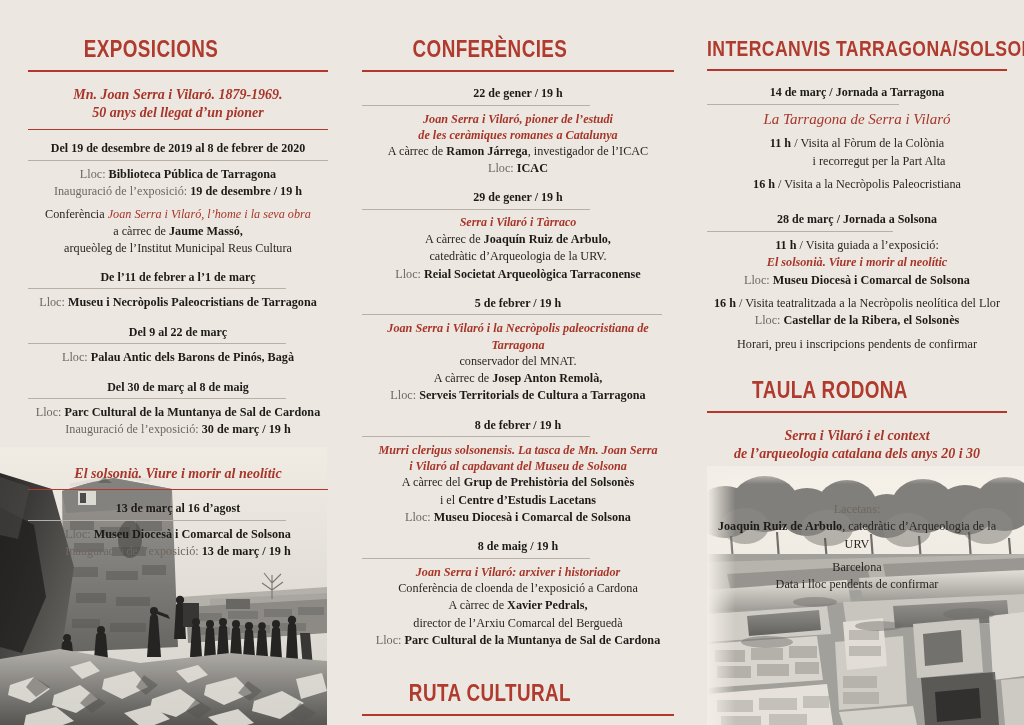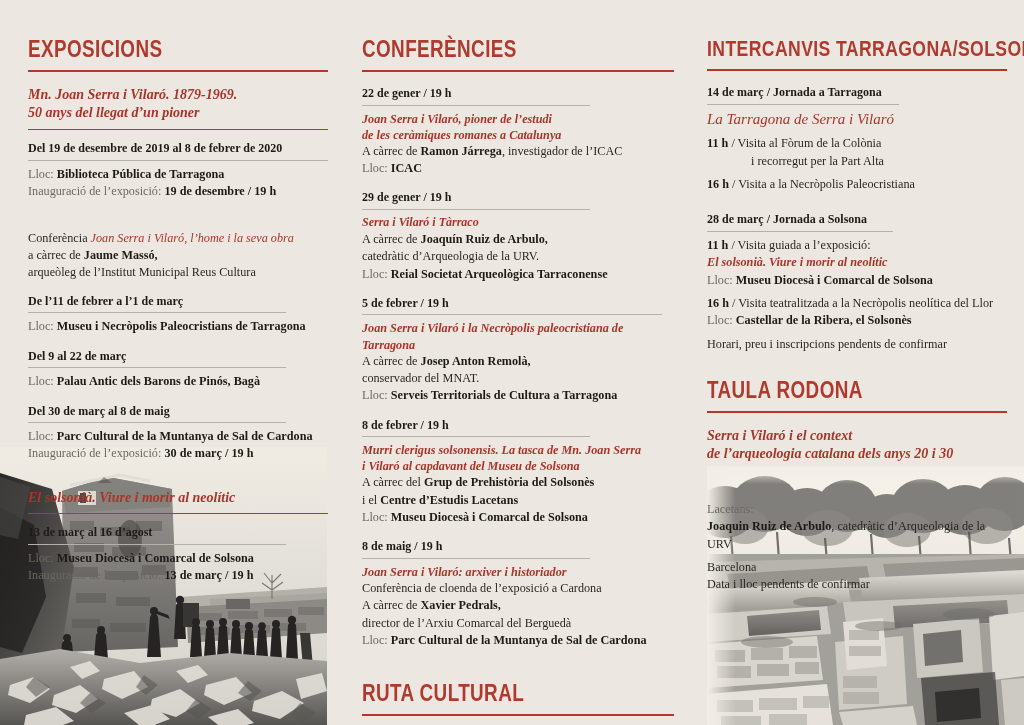--- a/index.html
+++ b/index.html
@@ -5,21 +5,21 @@
 <style>
   html,body{margin:0;padding:0;}
   body{
     width:1024px;height:725px;
     background:#ece8e1;
     font-family:"Liberation Serif","DejaVu Serif",serif;
     color:#231f1c;
     position:relative;
     overflow:hidden;
   }
-  .page{position:absolute;inset:0;}
+  .page{position:absolute;inset:0;text-align:center;}
 
   
   .photo{position:absolute;overflow:hidden;filter:grayscale(100%) sepia(12%);}
   .photo svg{display:block;width:100%;height:100%;}
 
   #photo-left{left:0;top:447px;width:327px;height:278px;}
   #photo-right{left:707px;top:466px;width:317px;height:259px;}
   #photo-right:after{
     content:"";position:absolute;inset:0;
     background:linear-gradient(to right,#ece8e1 0%,rgba(236,232,225,0) 9%),
@@ -78,21 +78,21 @@
   
   .line{font-size:12.2px;line-height:1.42;margin:0;color:#2a2622;}
   .muted{color:#6e6760;margin-top:31px;}
   .b{font-weight:700;color:#1d1a17;}
   .ri{color:#a83529;font-style:italic;font-weight:700;}
   .blk{margin:0 0 13px 0;}
   .indent{padding-left:44px;}
   .gap-s{height:6px;}
   .gap-m{height:13px;}
   .gap-l{height:20px;}
-  .tight{line-height:1.38;margin-top:24px;}
+  .tight{line-height:1.38;}
 </style>
 </head>
 <body>
 
 <div class="page">
 
   <div class="photo" id="photo-left">
     <svg viewBox="0 0 327 278" preserveAspectRatio="xMidYMid slice">
       <defs>
         <linearGradient id="skyL" x1="0" y1="0" x2="0" y2="1">
@@ -433,24 +433,24 @@
       <p class="line">
         <span class="muted">Lloc:</span>
         <span class="b">Reial Societat Arqueològica Tarraconense</span>
       </p>
     </div>
 
     <div class="blk">
       <p class="date-head">5 de febrer / 19 h</p>
       <hr class="gray-rule" style="width:96%">
       <p class="red-title" style="font-size:12.2px">Joan Serra i Vilaró i la Necròpolis paleocristiana de Tarragona</p>
+      <p class="line">conservador del MNAT.</p>
       <p class="line">
         <span>A càrrec de </span><span class="b">Josep Anton Remolà,</span>
       </p>
-      <p class="line">conservador del MNAT.</p>
       <p class="line">
         <span class="muted">Lloc:</span>
         <span class="b">Serveis Territorials de Cultura a Tarragona</span>
       </p>
     </div>
 
     <div class="blk">
       <p class="date-head">8 de febrer / 19 h</p>
       <hr class="gray-rule short-rule">
       <p class="red-title" style="font-size:12.2px">

